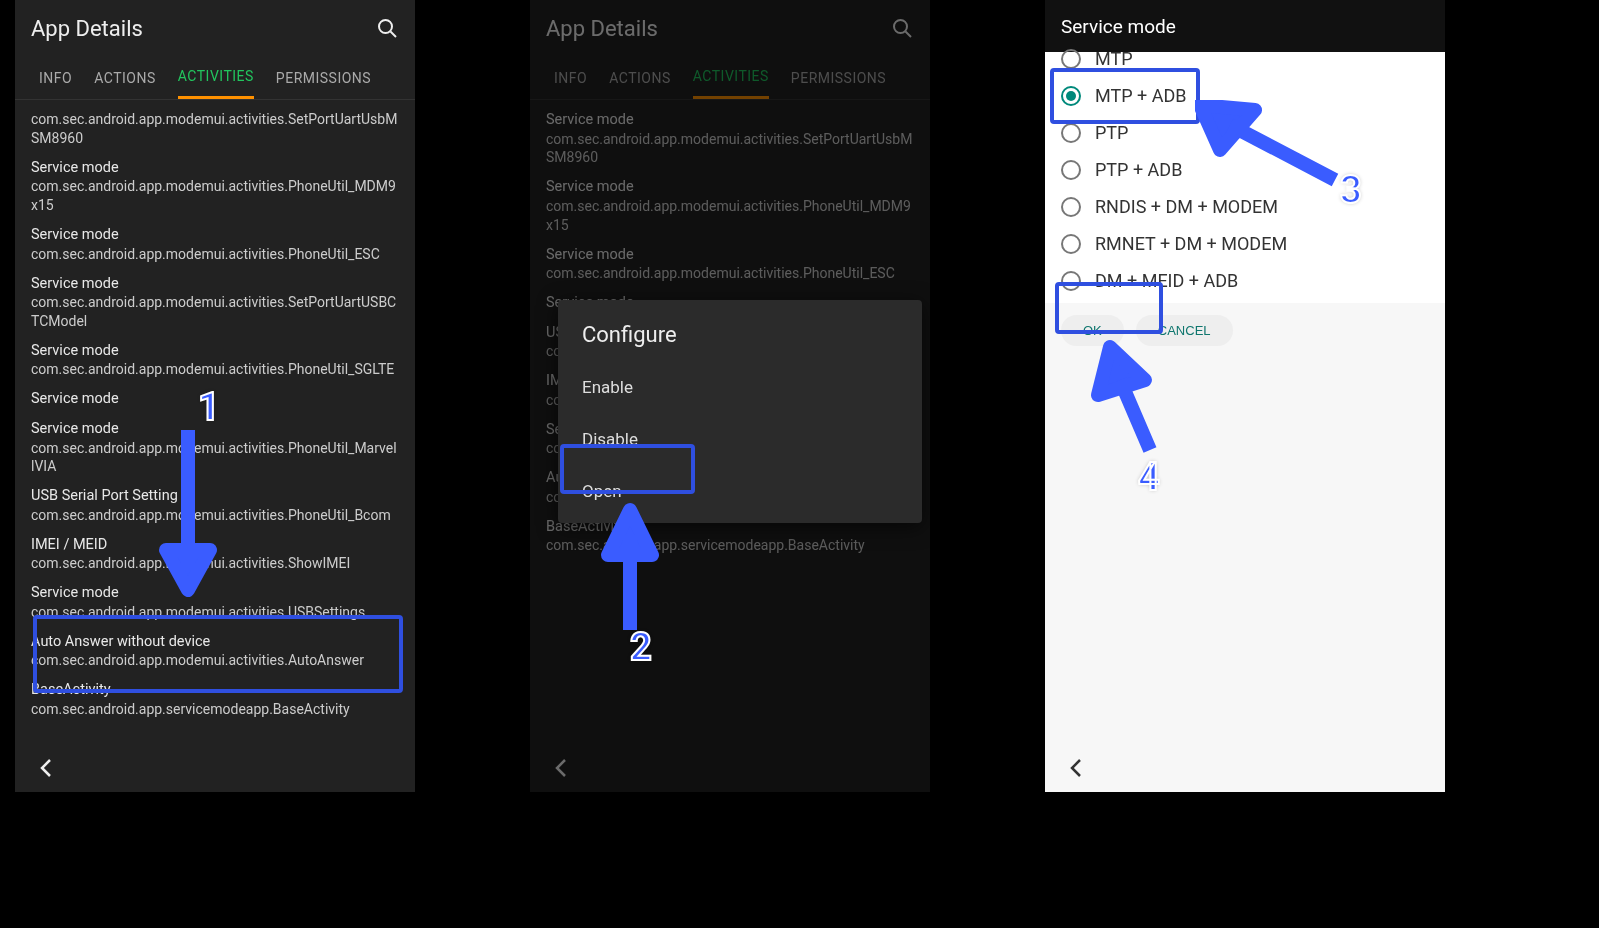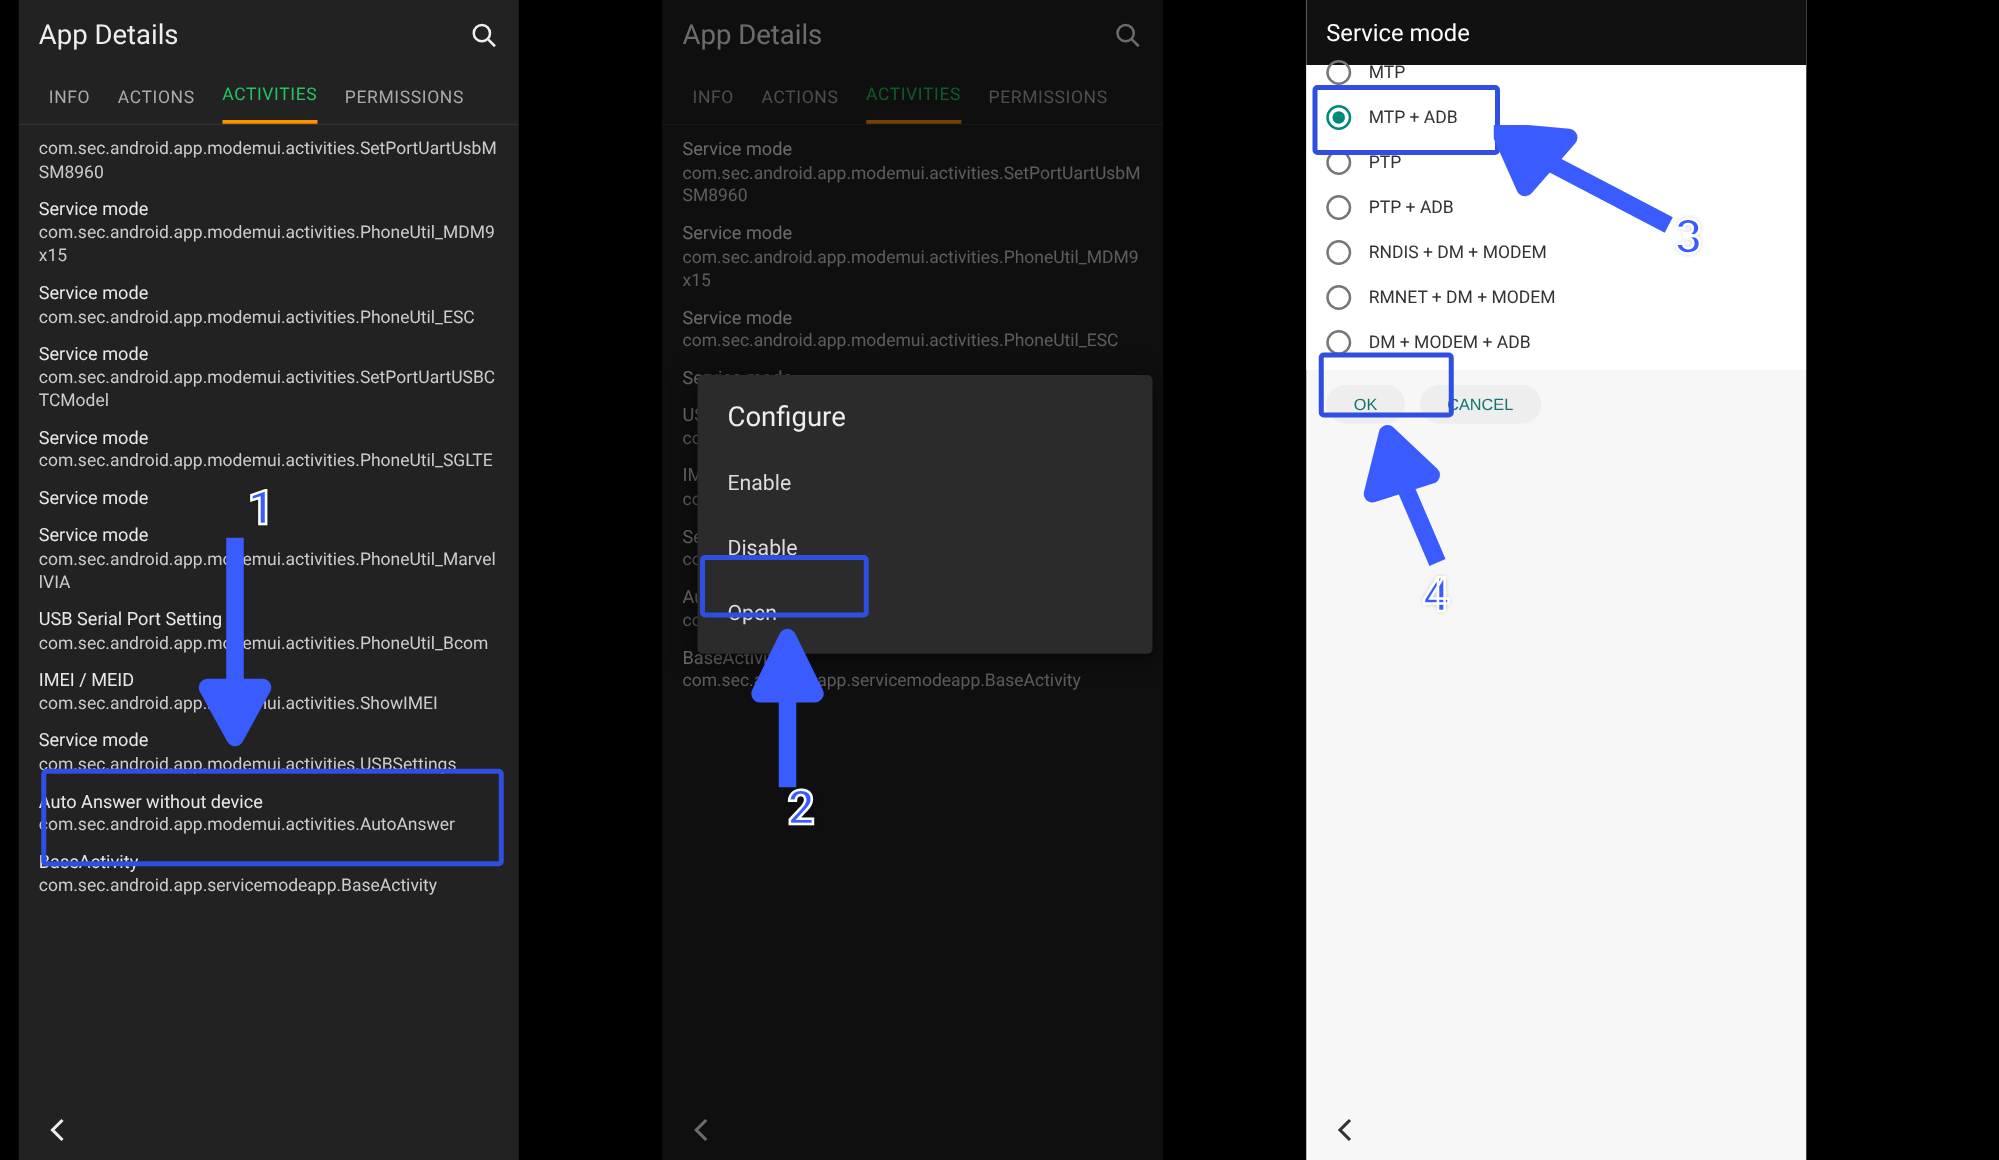--- a/index.html
+++ b/index.html
@@ -8,21 +8,21 @@
     width: 1599px;
     height: 928px;
     font-family: -apple-system, BlinkMacSystemFont, "Segoe UI", Roboto, sans-serif;
     position: relative;
     overflow: hidden;
   }
   .phone {
     position: absolute;
     top: 0;
     width: 400px;
-    height: 928px;
+    height: 792px;
     background: #1a1a1a;
     overflow: hidden;
   }
   .phone.dimmed::before {
     content: "";
     position: absolute;
     inset: 0;
     background: rgba(0,0,0,0.55);
     z-index: 5;
     pointer-events: none;
@@ -132,21 +132,21 @@
   }
   .radio-list {
     background: #fff;
     padding: 4px 0;
   }
   .radio-item {
     display: flex;
     align-items: center;
     gap: 14px;
     padding: 8px 16px;
-    font-size: 14px;
+    font-size: 18px;
     color: #333;
     cursor: pointer;
   }
   .radio-circle {
     width: 20px; height: 20px;
     border: 2px solid #777;
     border-radius: 50%;
     position: relative;
   }
   .radio-item.selected .radio-circle {
@@ -362,21 +362,21 @@
       <div class="radio-item">
         <span class="radio-circle"></span>
                  <span>RNDIS + DM + MODEM</span>
       </div>
       <div class="radio-item">
         <span class="radio-circle"></span>
                  <span>RMNET + DM + MODEM</span>
       </div>
       <div class="radio-item">
         <span class="radio-circle"></span>
-                 <span>DM + MODEM + ADB</span>
+                 <span>DM + MEID + ADB</span>
       </div>
     </div>
   <div class="dlg-buttons">
     <button class="pill-btn">OK</button>
     <button class="pill-btn">CANCEL</button>
   </div>
   <div class="bottombar" style="color:#333">
     <div class="back-chevron" style="color:#333">
       <svg viewBox="0 0 24 24" fill="none" stroke="currentColor" stroke-width="2.5">
           <polyline points="15 4 7 12 15 20"></polyline>

